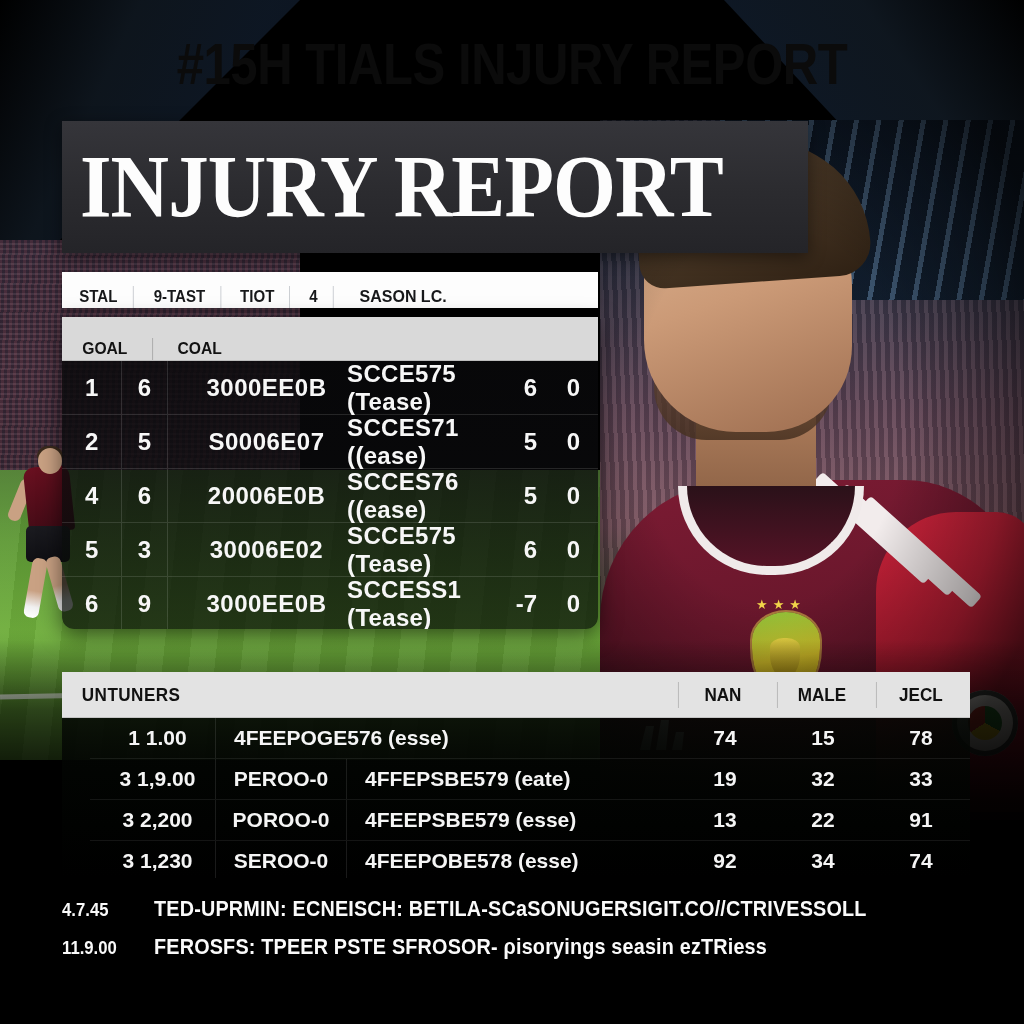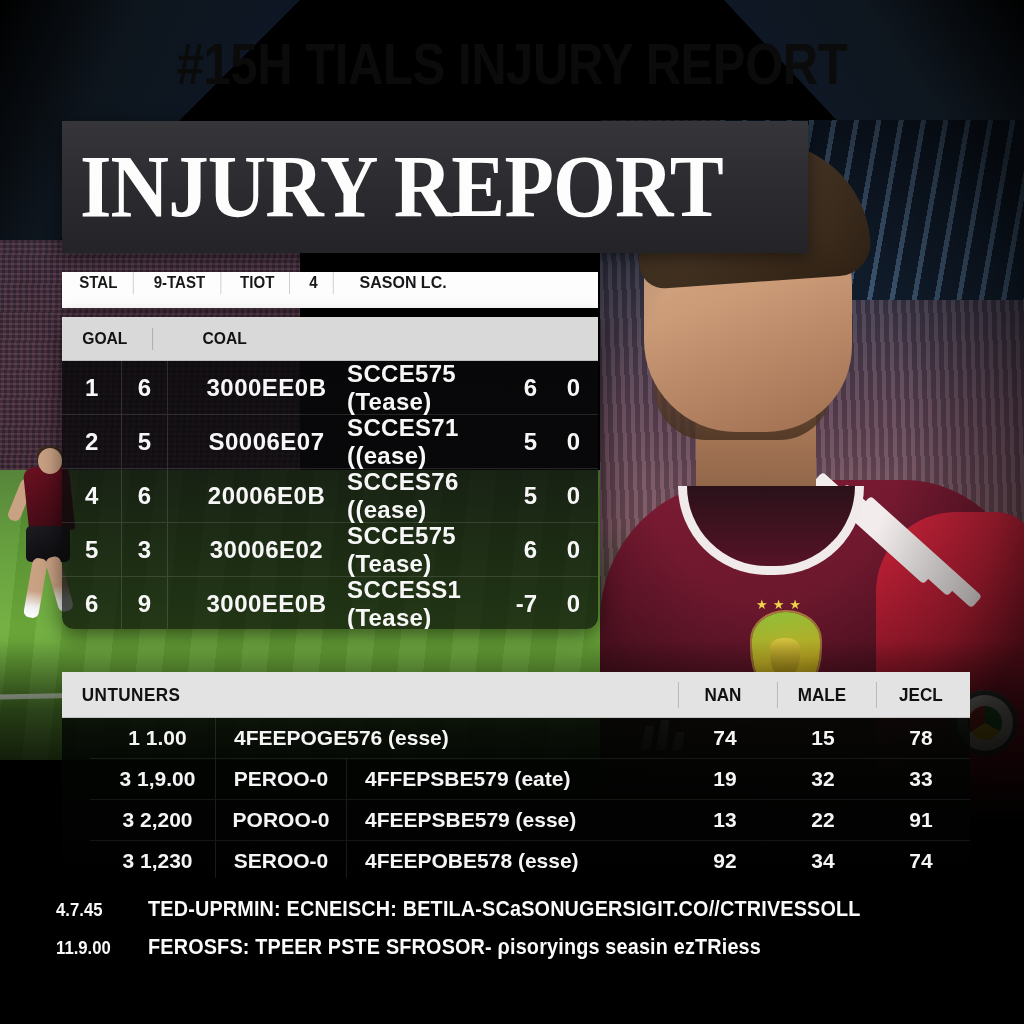--- a/index.html
+++ b/index.html
@@ -218,21 +218,21 @@
     font-weight: 700; font-size: 88px; line-height: 92px;
     color: #fdfdfd; letter-spacing: -1px;
     transform: scaleX(0.92); transform-origin: left top;
     white-space: nowrap;
   }
 
   
   .tabbar {
     position: absolute; left: 62px; top: 272px; width: 536px; height: 36px;
     background: #fdfdfd;
-    display: flex; align-items: flex-start;
+    display: flex; align-items: flex-end;
     box-shadow: 0 2px 7px rgba(0,0,0,0.35);
   }
   .tab {
     font-size: 16px; font-weight: 600; color: #17181a;
     padding: 0 16px; height: 22px; line-height: 22px;
     border-right: 1px solid #c9ccd1;
     transform: scaleX(0.94); transform-origin: center;
     white-space: nowrap;
   }
   .tab.last { border-right: none; font-weight: 700; font-size: 17px; padding-left: 22px; }
@@ -240,23 +240,22 @@
   
   .upper-panel {
     position: absolute; left: 62px; top: 317px; width: 536px; height: 312px;
     border-radius: 0 0 12px 12px;
     background: linear-gradient(180deg, rgba(8,8,10,0.88) 0%, rgba(10,10,12,0.80) 45%, rgba(8,14,8,0.74) 100%);
     box-shadow: 0 6px 22px rgba(0,0,0,0.55);
     overflow: hidden;
   }
   .uhead {
     height: 43px; background: #d9d9d9;
-    display: flex; align-items: center;
+    display: flex; align-items: flex-end;
     border-bottom: 1px solid #bdbdbd;
-    gap: 25px;
   }
   .uhead .c {
     font-size: 17px; font-weight: 700; color: #121212;
     padding: 0 14px; height: 22px; line-height: 22px;
     transform: scaleX(0.92); transform-origin: left center;
   }
   .uhead .c.goal { border-right: 1px solid #a9a9a9; padding-left: 22px; min-width: 62px; }
   .uhead .c.coal { padding-left: 18px; }
 
   .urow {
@@ -304,21 +303,21 @@
     border-bottom: 1px solid rgba(255,255,255,0.08);
     margin-left: 28px;
   }
   .lrow .d1 { width: 115px; padding-left: 10px; text-align: center; border-right: 1px solid rgba(255,255,255,0.10); height: 40px; line-height: 40px; }
   .lrow .d2 { width: 130px; text-align: center; border-right: 1px solid rgba(255,255,255,0.10); height: 40px; line-height: 40px; }
   .lrow .d3 { flex: 1; padding-left: 18px; }
   .lrow .n { width: 98px; text-align: center; }
 
   
   .footline {
-    position: absolute; left: 56px;
+    position: absolute; left: 62px;
     display: flex; align-items: baseline;
     color: #fafafa; white-space: nowrap; justify-content: flex-end;
   }
   .footline.f1 { top: 896px; }
   .footline.f2 { top: 934px; }
   .footline .num {
     width: 92px; font-size: 19px; font-weight: 700;
     transform: scaleX(0.88); transform-origin: left bottom;
   }
   .footline .txt {

